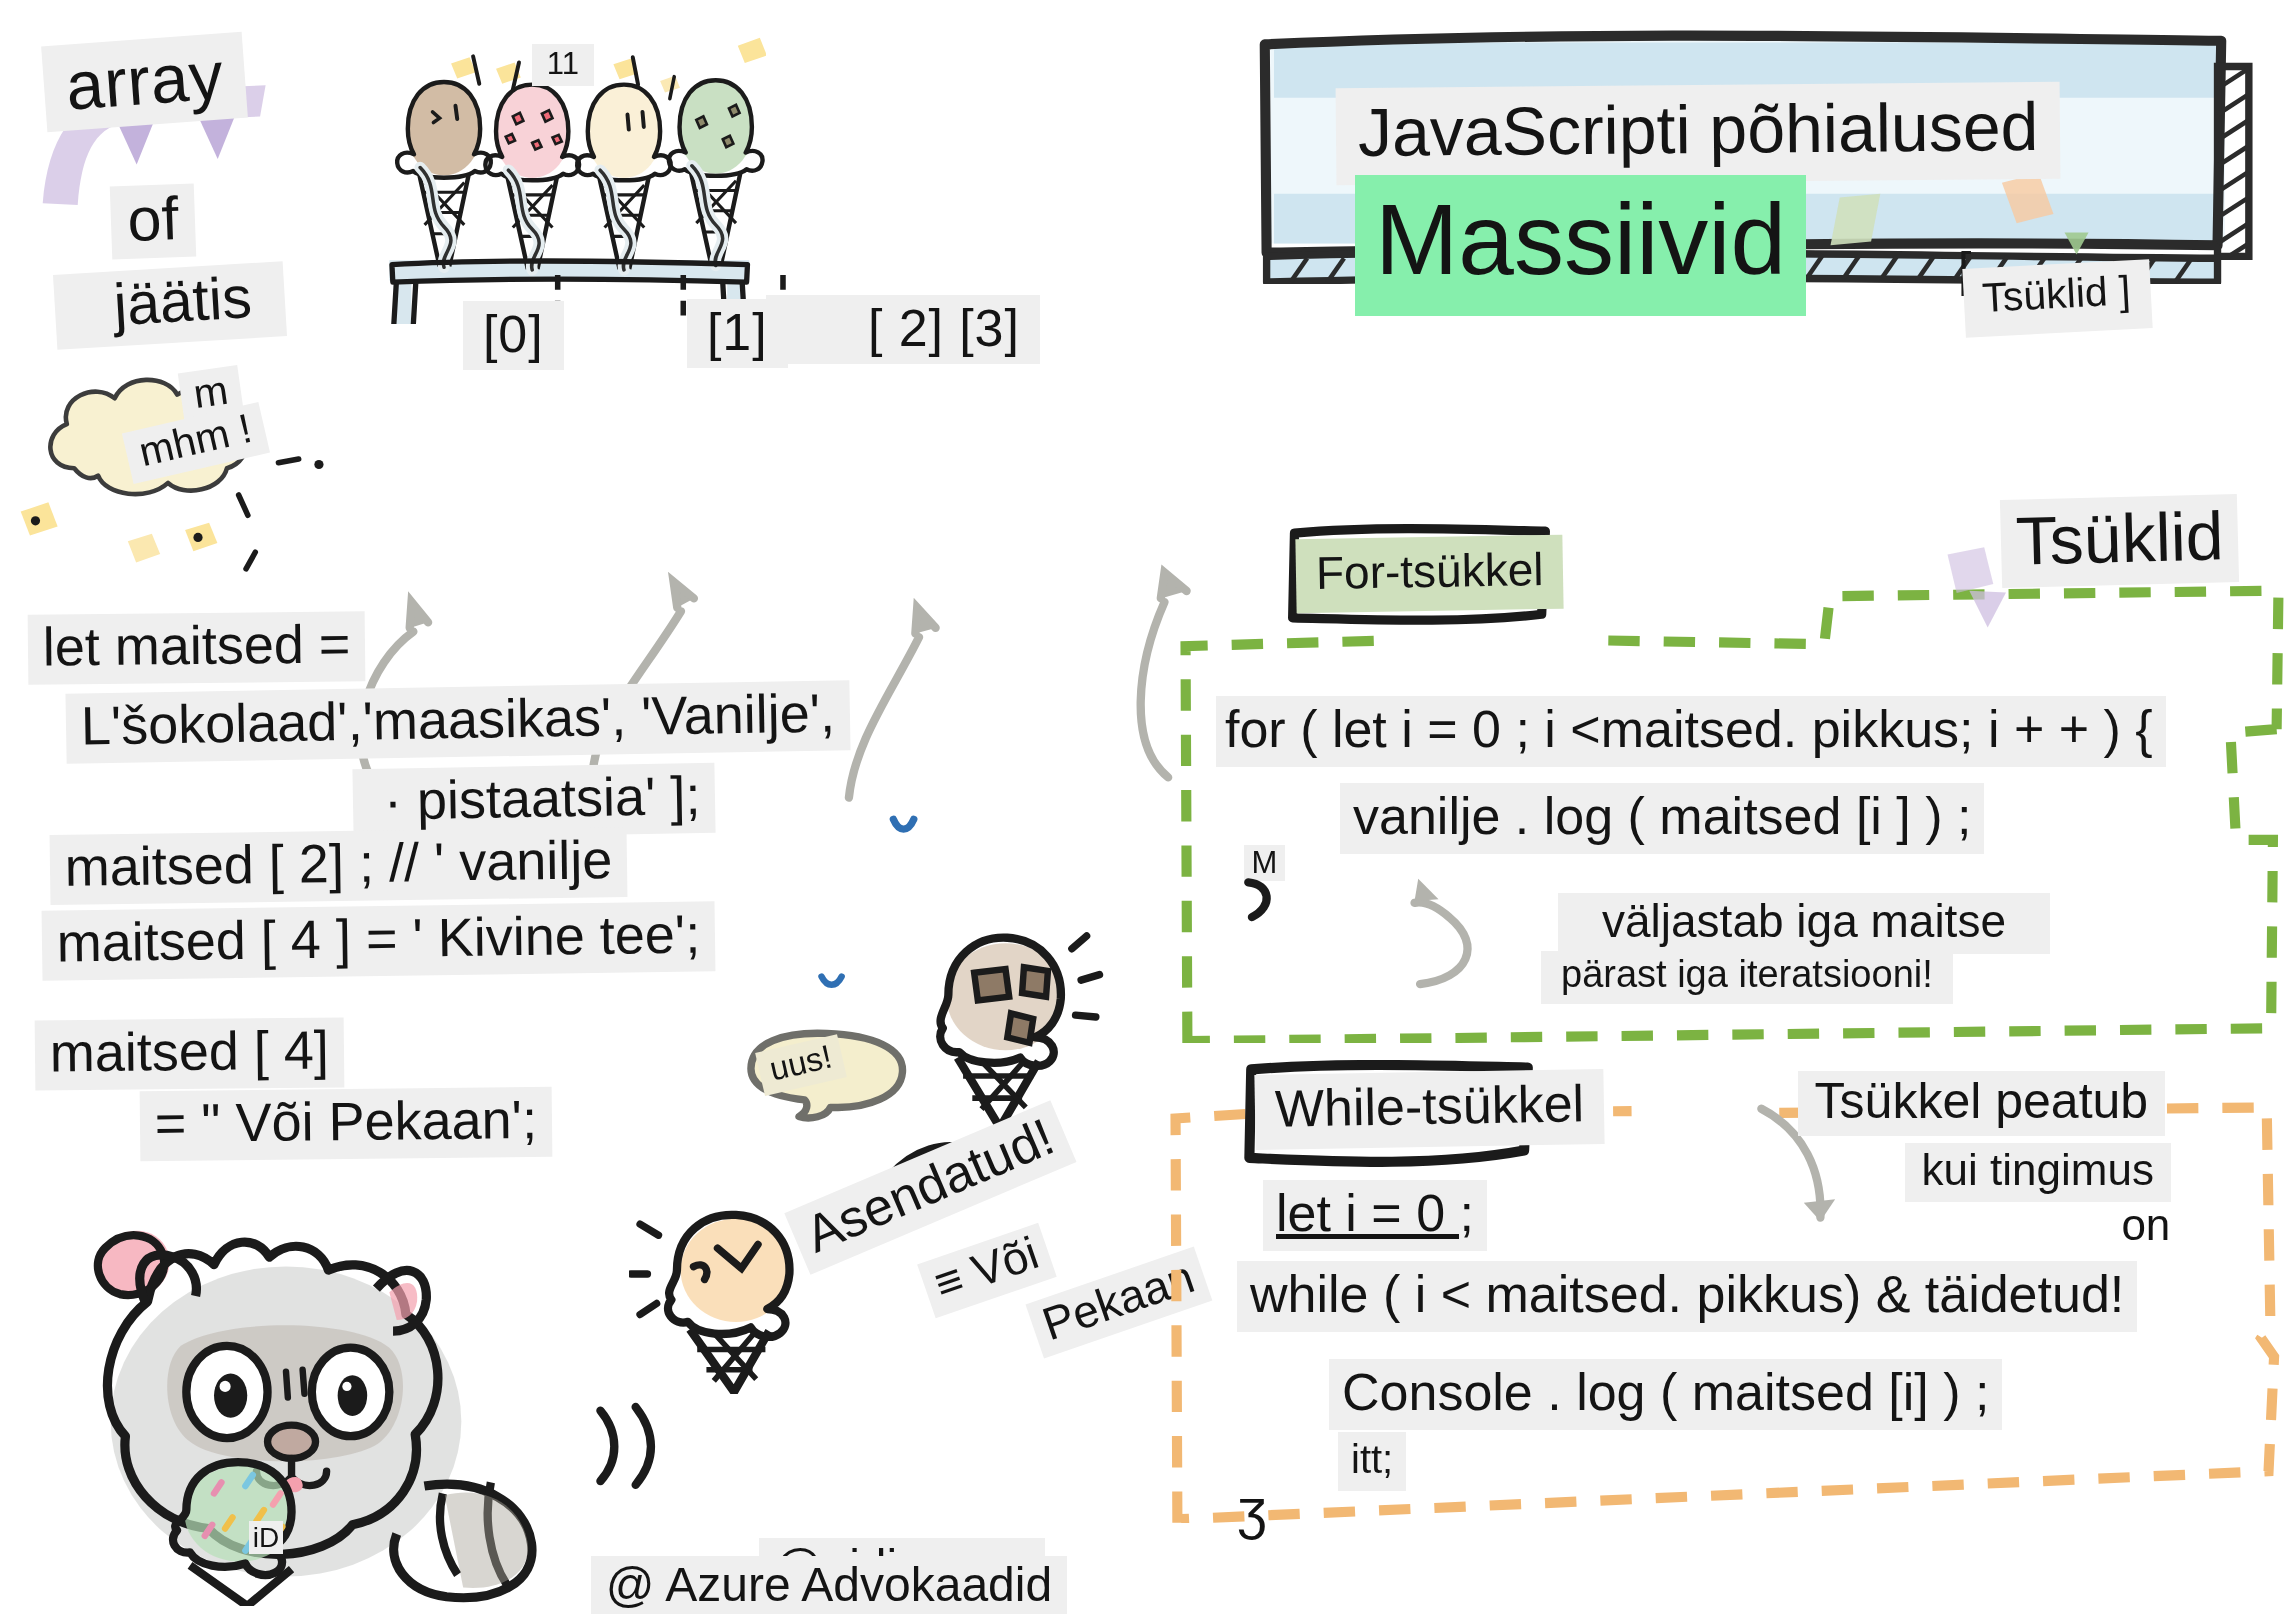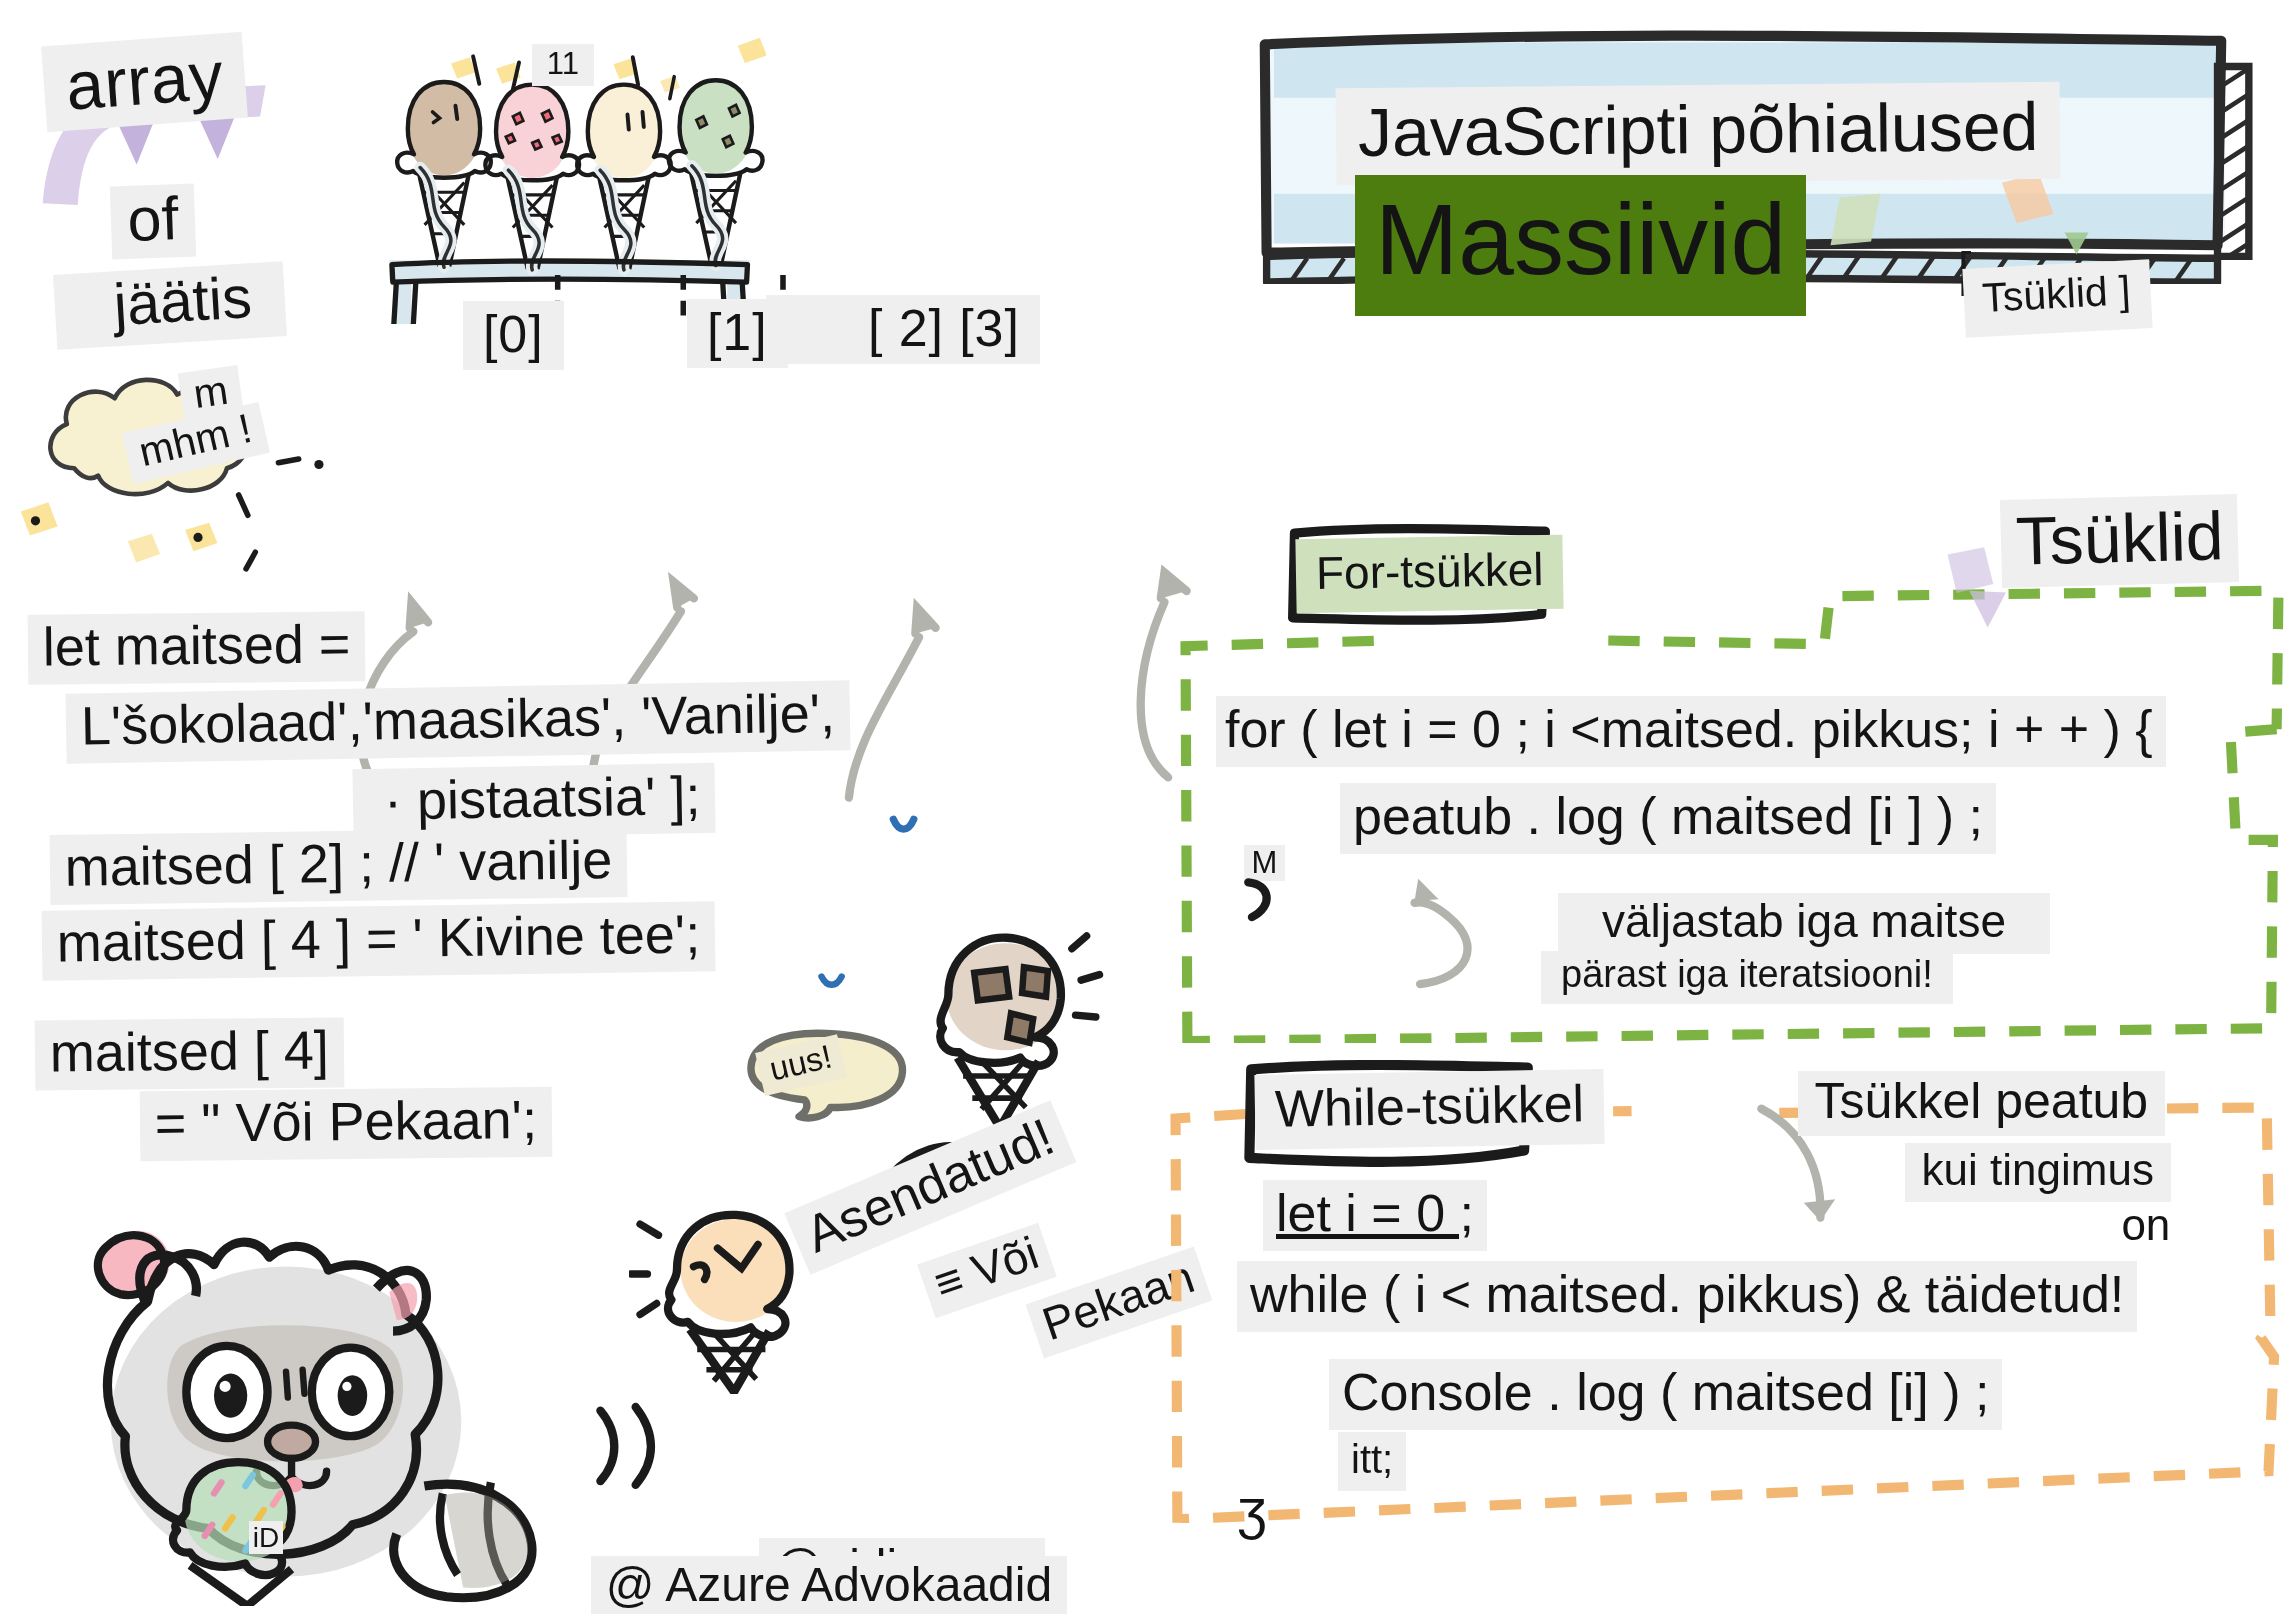--- a/index.html
+++ b/index.html
@@ -42,21 +42,21 @@
   #voiLbl{left:923px;top:1242px;transform:rotate(-19deg);font-size:46px;padding:1.8px 11px 7.4px 11px;}
   #pekaanLbl{left:1030px;top:1274px;transform:rotate(-19deg);font-size:46px;padding:1.8px 11px 7.4px 11px;}
   #uusChip{left:759px;top:1043px;transform:rotate(-13deg);font-size:33px;background:#eeead3;padding:2.8px 11px 6.5px 11px;}
   #girlie{left:759px;top:1538px;font-size:48px;padding:3.7px 14.8px 9.2px 14.8px;}
   #azure{left:591px;top:1556px;font-size:48px;padding:3.7px 14.8px 9.2px 14.8px;}
   #idTiny{left:249px;top:1521px;font-size:28px;padding:1.8px 3.7px;}
 
   
   #frame{left:1253px;top:26px;width:1015px;height:258px;}
   #titleMain{left:1336px;top:85px;font-size:68px;padding:9.2px 22px 16.6px 22px;transform:rotate(-.5deg);}
-  #titleBig{left:1355px;top:175px;font-size:100px;font-weight:400;background:#4d7c0f;padding:7.4px 20px 18.5px 20px;}
+  #titleBig{left:1355px;top:175px;font-size:100px;font-weight:400;background:#86efac;padding:7.4px 20px 18.5px 20px;}
   #tsuklidBracket{left:1958px;top:242px;font-size:48px;color:#1a1a1a;}
   #tsuklidChip{left:1964px;top:264px;transform:rotate(-3deg);font-size:41px;padding:9.2px 20px 16.6px 18.5px;}
 
   
   #tsuklidHead{left:2001px;top:497px;font-size:68px;padding:5.5px 14.8px 11px 14.8px;transform:rotate(-1.5deg);}
   #forTag{left:1296px;top:537px;transform:rotate(-1deg);font-size:46px;background:#cfe0bd;padding:7.4px 20px 13px 20px;}
   #whileTag{left:1255px;top:1072px;transform:rotate(-1deg);font-size:52px;padding:7.4px 20px 13px 20px;}
 
   .rcode{font-size:52px;white-space:nowrap;padding:5.5px 13px 11px 13px;}
   #f1{left:1216px;top:696px;padding-left:9px;}
@@ -400,21 +400,21 @@
     <path d="M10 520 L8 90 L226 84 M466 84 L700 88 L706 36 L1192 30 L1190 180
              M1190 180 L1140 184 L1146 300 L1186 300 L1184 504 L10 518" fill="none" stroke="#7cb342" stroke-width="11" stroke-dasharray="34 26" stroke-linecap="butt"></path>
   </svg>
 
   <svg class="abs" style="left:1285px;top:522px;" width="268" height="107" viewBox="0 0 290 116">
     <path d="M10 12 C100 4 200 8 282 10 L278 100 C190 110 96 106 8 104 Z" fill="none" stroke="#1b1b1b" stroke-width="10" stroke-linejoin="round"></path>
   </svg>
   <div class="abs" id="forTag">For-tsükkel</div>
 
   <div class="abs chip rcode" id="f1">for ( let i = 0 ; i &lt;maitsed. pikkus; i + + ) {</div>
-  <div class="abs chip rcode" id="f2">peatub . log ( maitsed [i ] ) ;</div>
+  <div class="abs chip rcode" id="f2">vanilje . log ( maitsed [i ] ) ;</div>
   <div class="abs chip" id="fMark">M</div>
   <svg class="abs" style="left:1239px;top:875px;" width="46" height="55" viewBox="0 0 50 60">
     <path d="M10 8 C34 10 38 34 14 46" fill="none" stroke="#1b1b1b" stroke-width="9" stroke-linecap="round"></path>
   </svg>
   <svg class="abs" style="left:1383px;top:877px;" width="148" height="120" viewBox="0 0 160 130">
     <path d="M40 116 C92 110 108 74 72 44 C56 30 44 26 34 28" fill="none" stroke="#b3b3ad" stroke-width="9" stroke-linecap="round"></path>
     <path d="M34 26 l4 -24 l22 22 Z" fill="#b3b3ad"></path>
   </svg>
   <div class="abs chip" id="fNote1">väljastab iga maitse</div>
   <div class="abs chip" id="fNote2">pärast iga iteratsiooni!</div>

